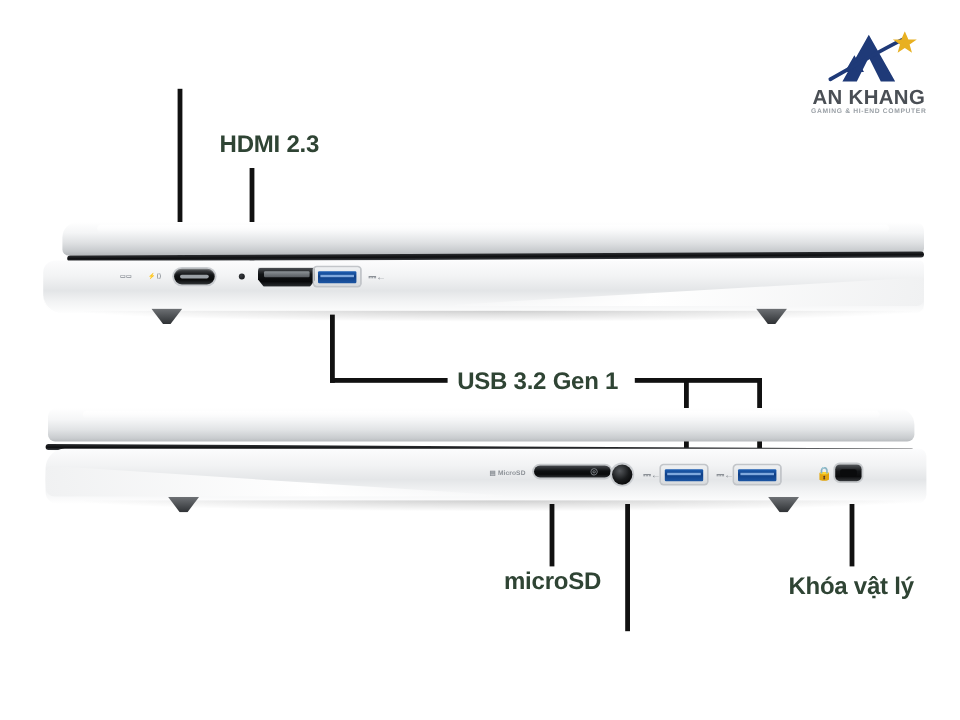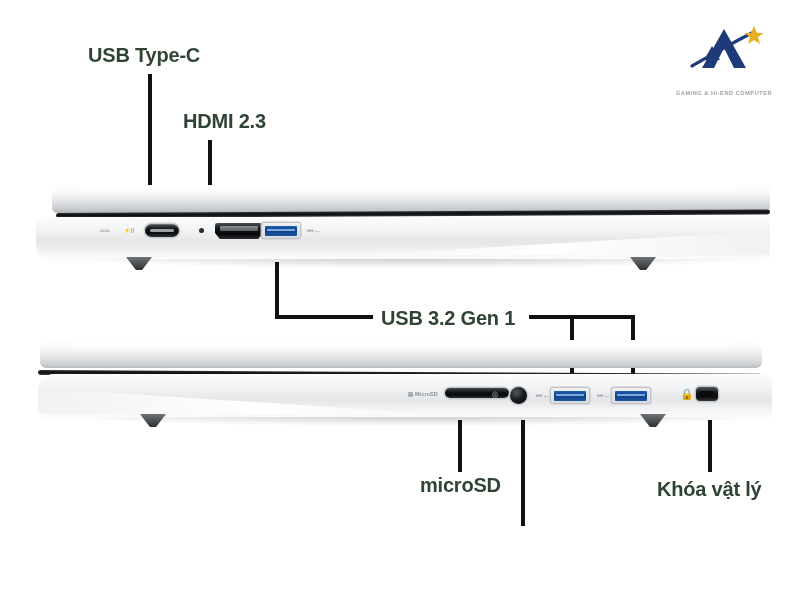--- a/index.html
+++ b/index.html
@@ -194,21 +194,20 @@
     position:absolute; left: 0; top: 64px; width: 112px; text-align:center;
     font-size: 5.6px; font-weight: 700; color: #9aa0a6; letter-spacing: 0.55px;
     font-family: "Liberation Sans", sans-serif;
   }
 </style>
 </head>
 <body>
 
 <div id="stage">
 
-  <div class="label lbl-usbc">USB Type-C</div>
   <div class="label lbl-hdmi">HDMI 2.3</div>
   <div class="label lbl-usb32">USB 3.2 Gen 1</div>
   <div class="label lbl-micro">microSD</div>
   <div class="label lbl-khoa">Khóa vật lý</div>
 
   <div class="vline" style="left:148px; top:74px; height:158px;"></div>
 
   <div class="vline" style="left:208px; top:140px; height:92px;"></div>
 
   <div class="hline" style="left:275px; top:315px; width:98px;"></div>
@@ -284,16 +283,17 @@
     <svg viewBox="0 0 112 46" width="112" height="46">
 
       <polygon points="56,3 78,42 66,42 56,22 46,42 34,42" fill="#1f3a78"></polygon>
 
       <polygon points="44,20 52,34 46,34 44,29 42,34 36,34" fill="#1f3a78"></polygon>
 
       <path d="M24 40 C42 30, 62 18, 84 7" stroke="#1f3a78" stroke-width="3.2" fill="none" stroke-linecap="round"></path>
 
       <polygon points="86,0 89,7 96,7 90,11 92,18 86,14 80,18 82,11 76,7 83,7" fill="#e8b021"></polygon>
     </svg>
+    <div class="logo-text">AN KHANG</div>
     <div class="logo-sub">GAMING &amp; HI-END COMPUTER</div>
   </div>
 
 </div>
 
 </body></html>

